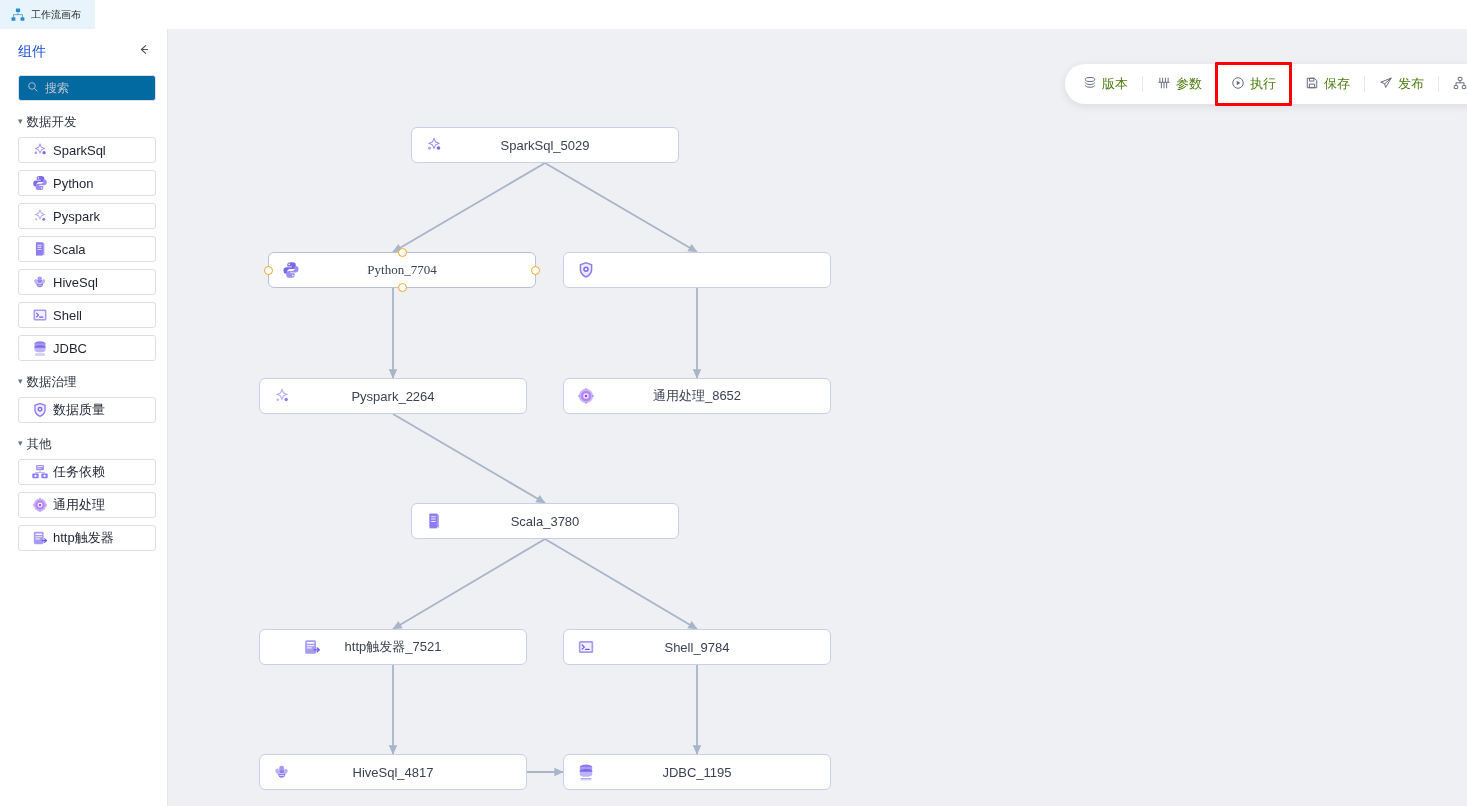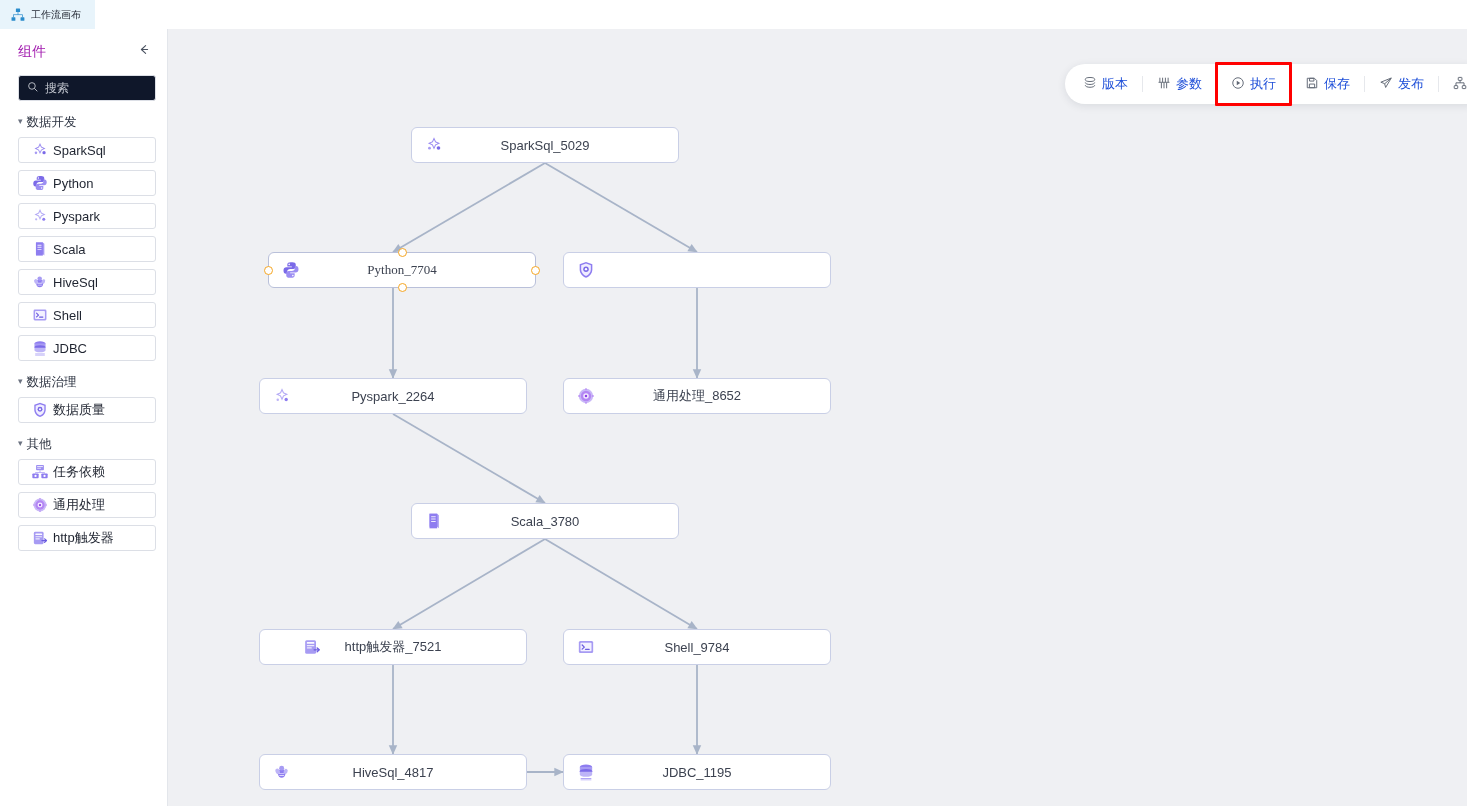--- a/index.html
+++ b/index.html
@@ -17,26 +17,26 @@
   .tab{position:absolute;left:0;top:0;height:29px;box-sizing:border-box;
        display:flex;align-items:center;gap:6px;padding:0 14px 0 11px;
        background:#e8f4fb;color:#1f2430;font-size:10px;white-space:nowrap;}
   .tab .tabicon{display:block;width:14px;height:14px;color:#2b8ccc;}
 
   
   .sidebar{position:absolute;left:0;top:29px;width:168px;height:777px;background:#fff;
            border-right:1px solid #e3e6eb;box-sizing:border-box;}
   .sidehead{position:relative;height:34px;display:flex;align-items:center;
             padding:6px 14px 0 18px;}
-  .sidehead .title{font-size:14px;color:#a21caf;font-weight:400;}
+  .sidehead .title{font-size:14px;color:#1d4ed8;font-weight:400;}
   .collapse{position:absolute;right:14px;top:10px;width:20px;height:20px;
             display:flex;align-items:center;justify-content:center;cursor:pointer;color:#4a5260;}
   .searchwrap{margin:6px 12px 0 18px;height:26px;border:1px solid #dcdfe6;border-radius:3px;
               display:flex;align-items:center;gap:6px;padding:0 8px;box-sizing:border-box;
-              background:#0f172a;width:138px;}
+              background:#0369a1;width:138px;}
   .searchwrap svg{flex:0 0 auto;color:#b6bac3;}
   .searchwrap .ph{font-size:12px;color:#bfc3cc;}
 
   .group{margin-top:12px;}
   .grouphead{display:flex;align-items:center;gap:4px;padding:0 0 0 18px;height:18px;
              font-size:12.5px;color:#2b3240;cursor:pointer;}
   .grouphead .caret{font-size:9px;color:#6b7280;line-height:1;transform:translateY(-1px);}
   .items{margin-top:6px;}
   .compitem{margin:0 12px 7px 18px;width:138px;height:26px;box-sizing:border-box;
             border:1px solid #dcdfe6;border-radius:3px;background:#fff;
@@ -47,21 +47,21 @@
   
   .canvas{position:absolute;left:168px;top:29px;width:1299px;height:777px;
           background:#eff0f3;overflow:hidden;}
   .edges{position:absolute;left:0;top:0;width:1299px;height:777px;}
 
   
   .toolbar{position:absolute;left:897px;top:35px;height:40px;background:#fff;border-radius:20px;
            box-shadow:0 2px 8px rgba(31,41,55,.10);display:flex;align-items:center;
            padding:0 4px;box-sizing:border-box;}
   .tbtn{position:relative;display:flex;align-items:center;gap:5px;height:40px;
-        padding:0 14px;font-size:13px;color:#1d4ed8;white-space:nowrap;cursor:pointer;}
+        padding:0 14px;font-size:13px;color:#4d7c0f;white-space:nowrap;cursor:pointer;}
   .tbtn svg{color:#616875;flex:0 0 auto;}
   .tsep{width:1px;height:16px;background:#e6e8ec;}
   .tbtn.hl::after{content:"";position:absolute;left:-2px;top:-2px;right:-2px;bottom:-2px;
         border:3px solid #ff0000;border-radius:1px;pointer-events:none;}
 
   
   .node{position:absolute;height:36px;box-sizing:border-box;background:#fff;
         border:1px solid #c9cfe6;border-radius:6px;display:flex;align-items:center;
         cursor:move;}
   .node .nic{width:20px;height:20px;margin-left:12px;flex:0 0 auto;display:block;}

